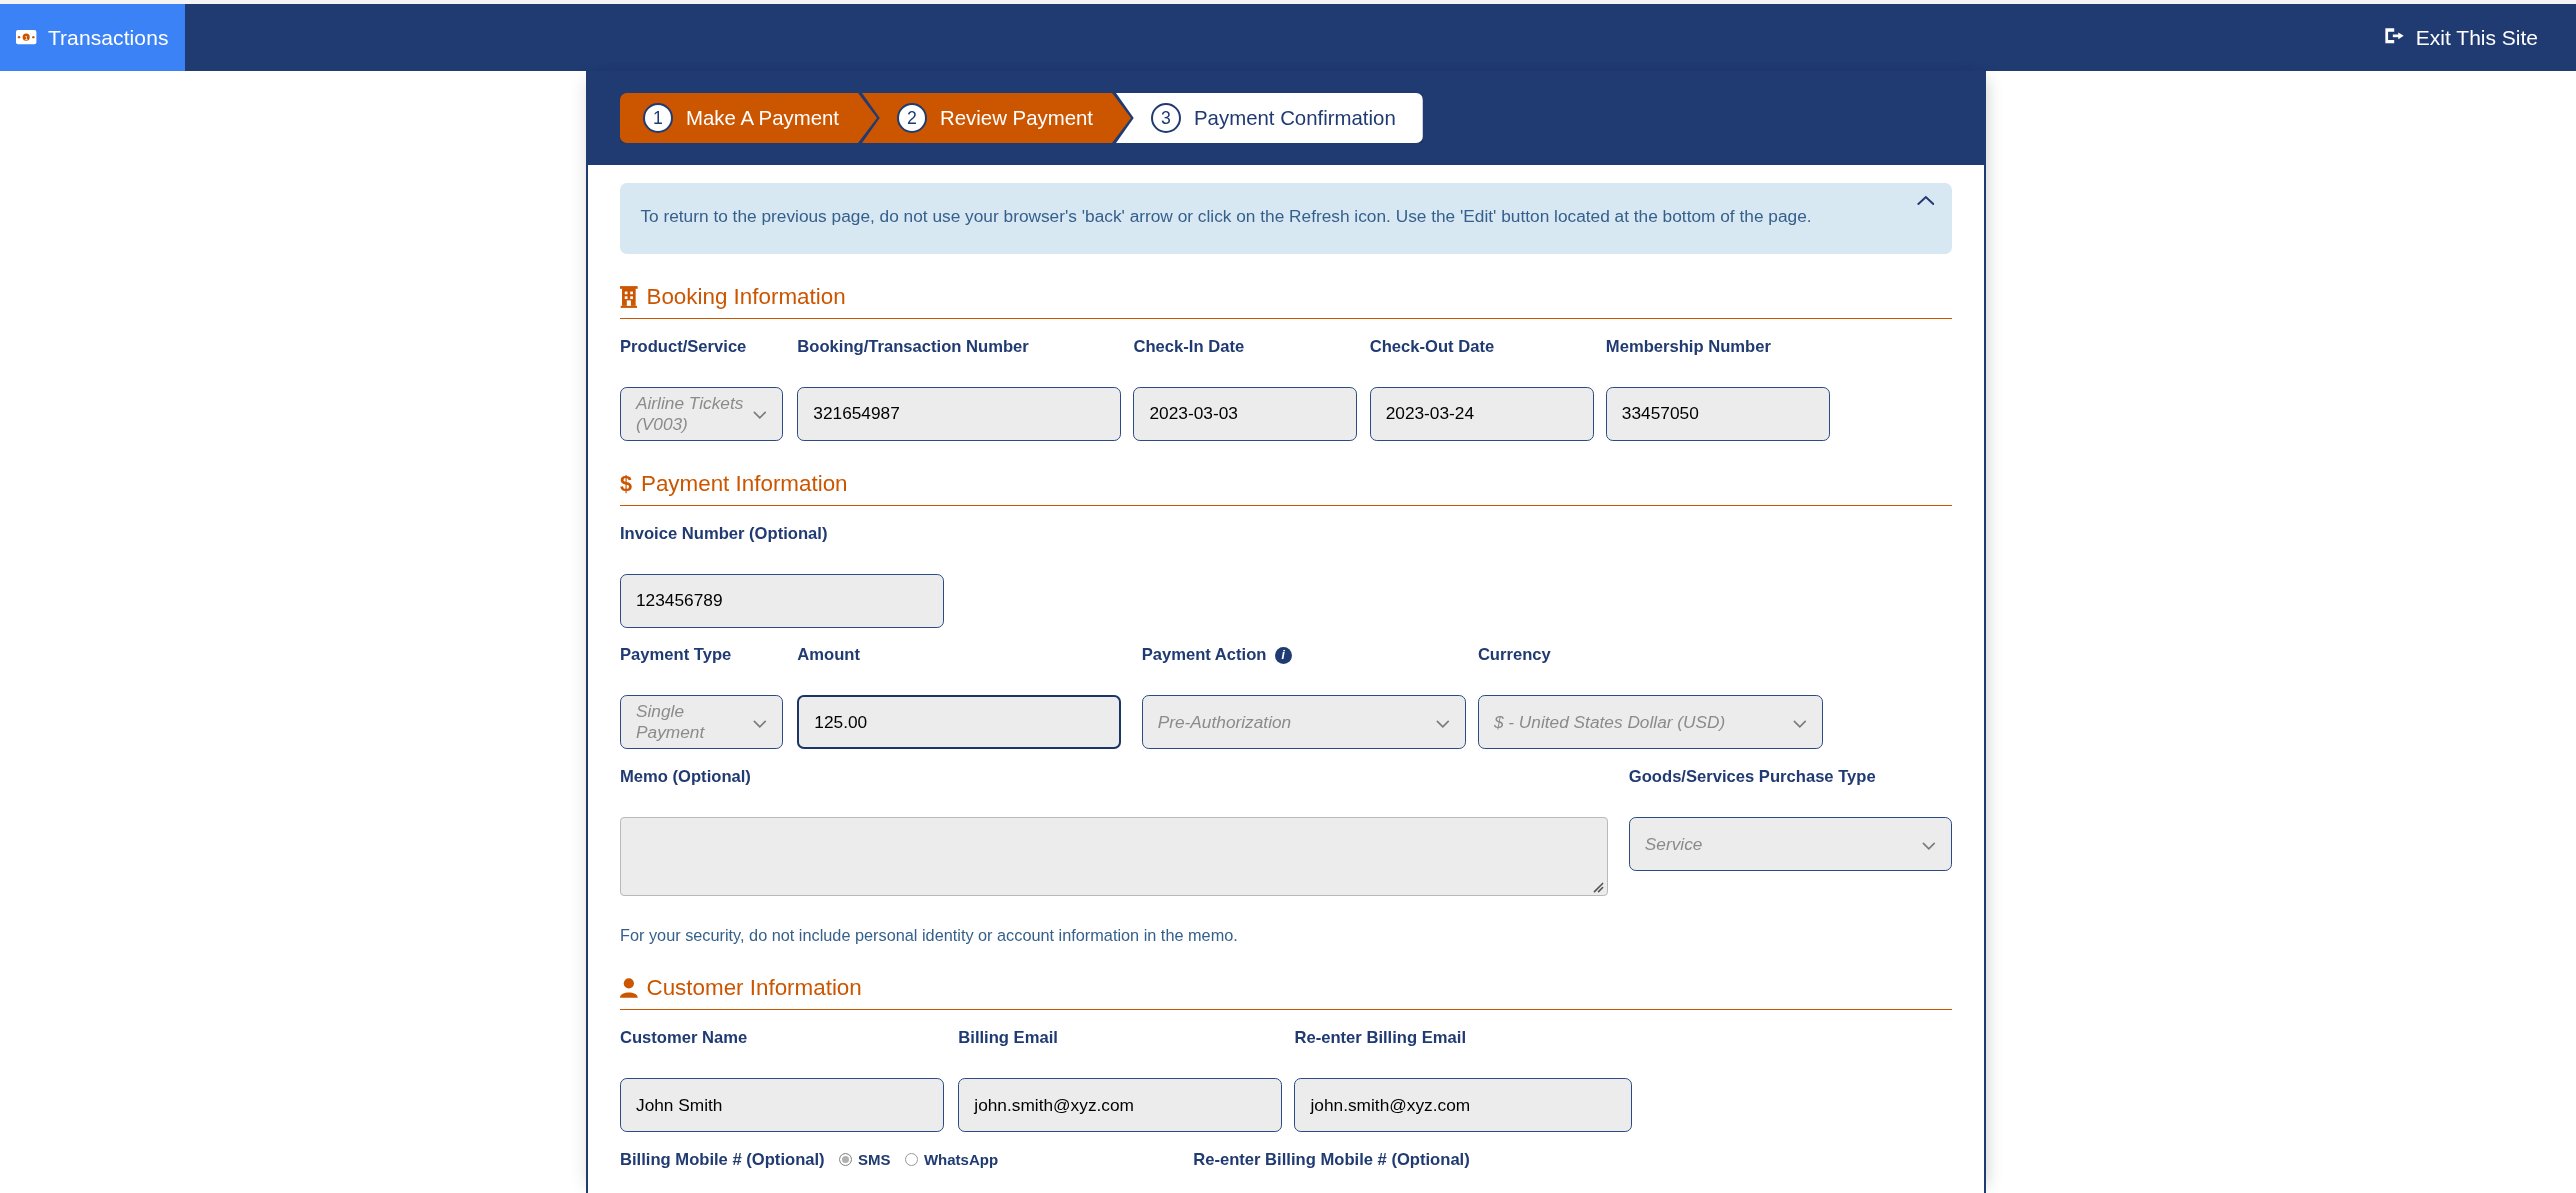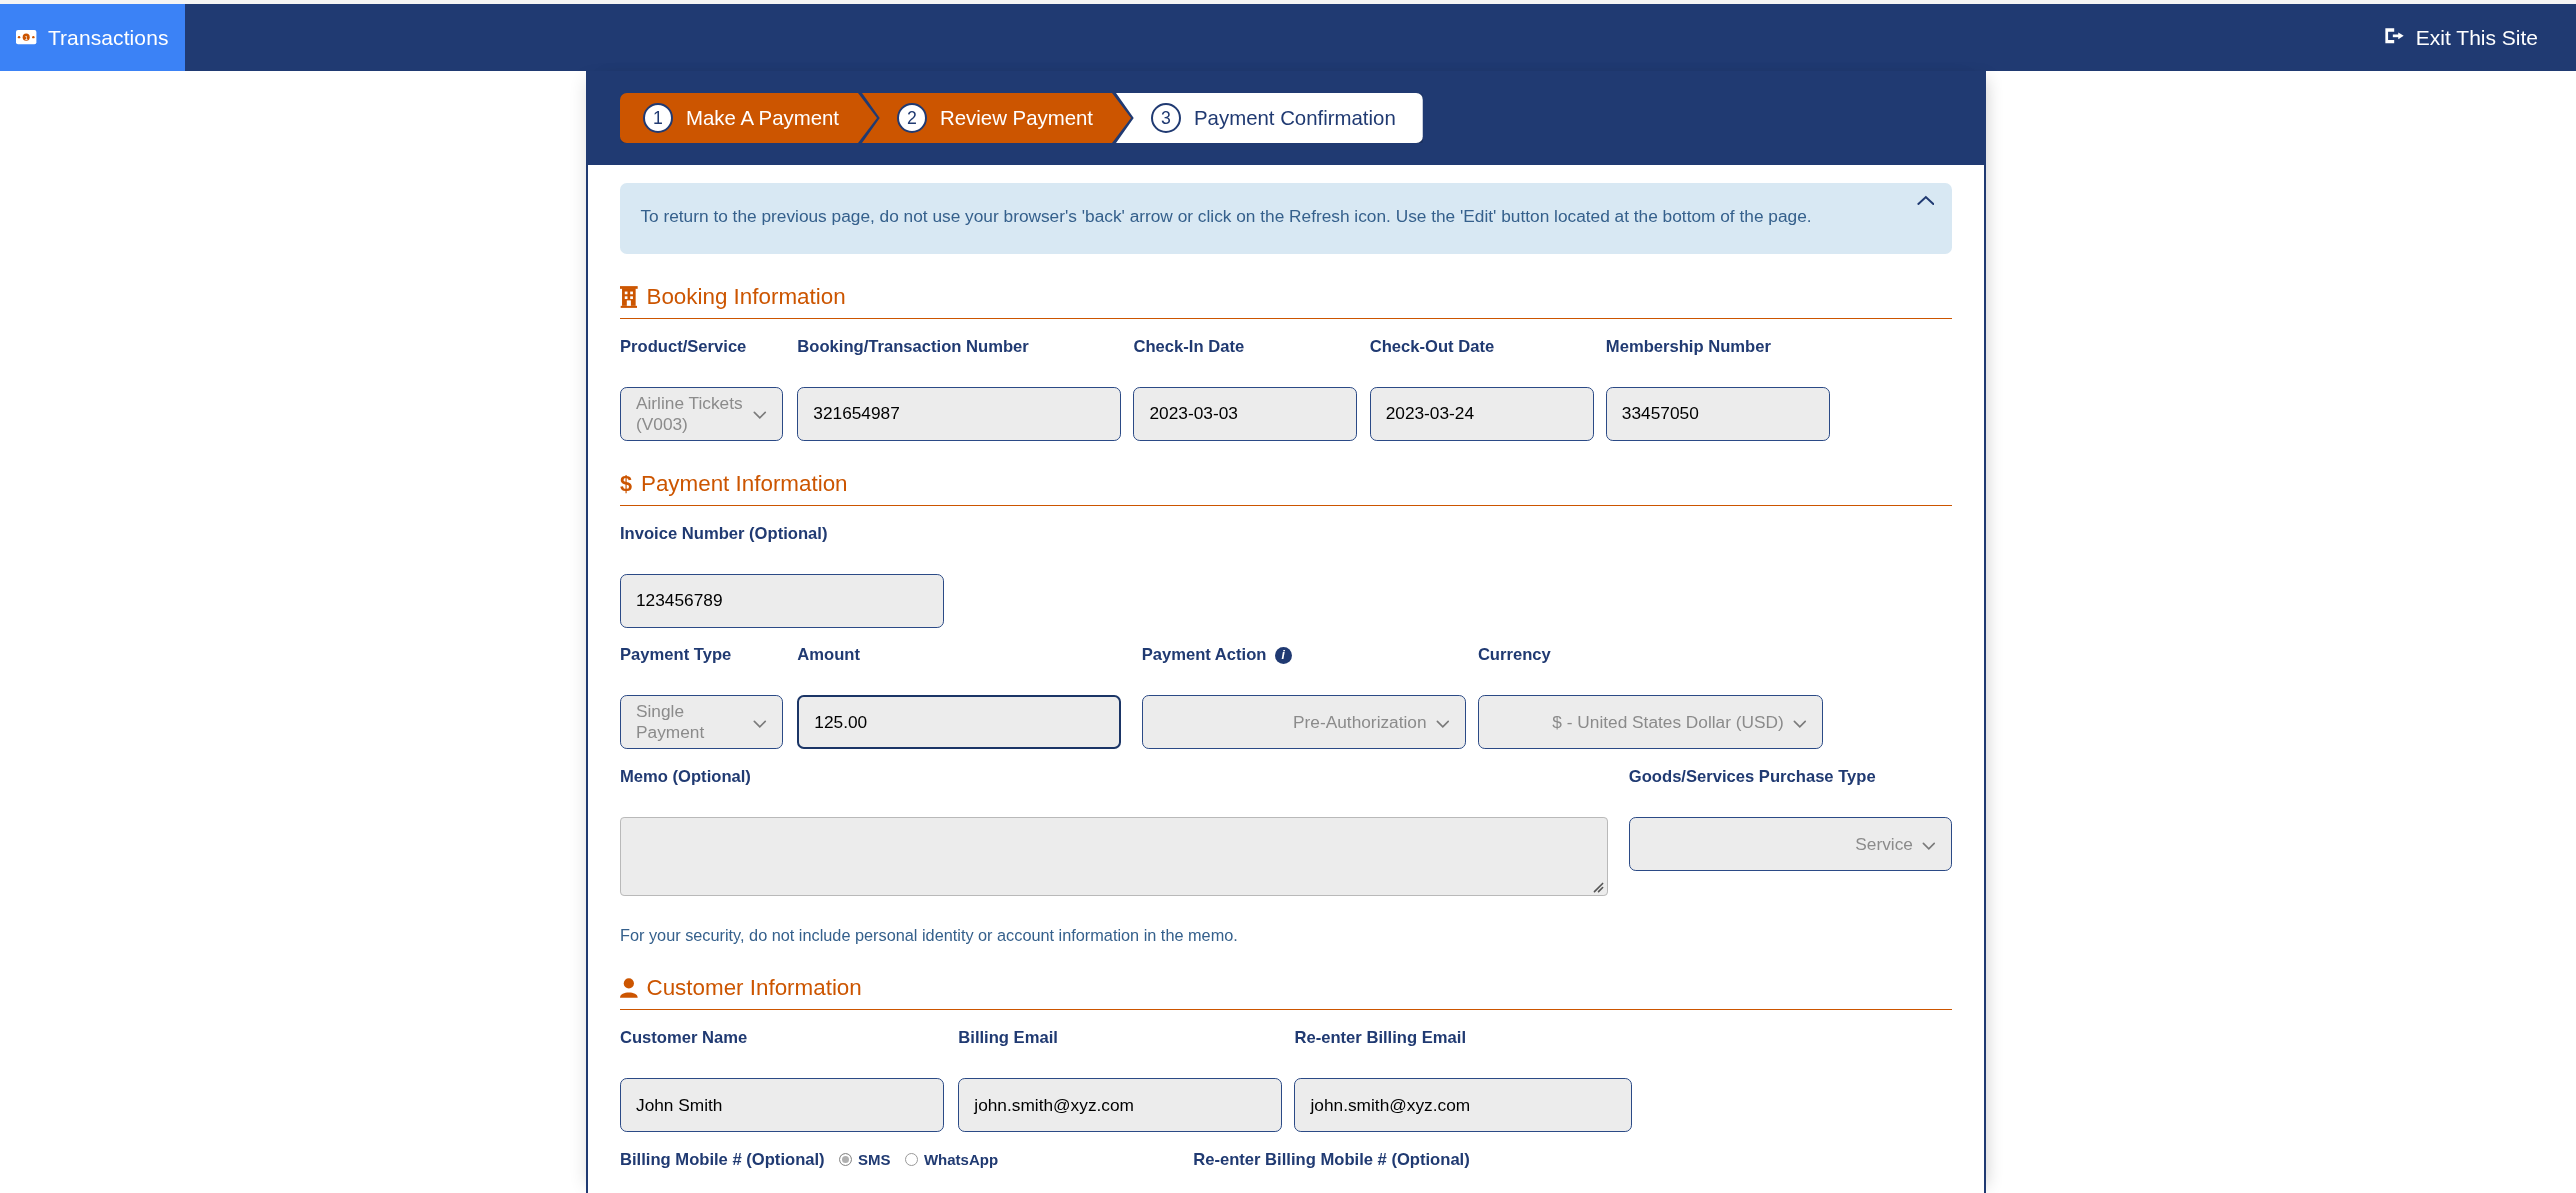--- a/index.html
+++ b/index.html
@@ -126,21 +126,21 @@
     border: 1.4px solid #2b4a86;
     border-radius: 6.8px;
     display: flex; align-items: center;
     padding: 0 15px;
     font-size: 17.3px;
     color: #4a4a4a;
   }
   .ctrl.filled { color: #000000; }
   .ctrl.disabled { color: #8b8b8b; }
   .ctrl.strong { border-color: #1b3566; border-width: 2px; }
-  .ctrl.select { justify-content: flex-end; cursor: pointer; }
+  .ctrl.select { justify-content: space-between; cursor: pointer; font-style: italic; }
   .chev { color: #6f6f6f; flex: none; margin-left: 9.5px; }
 
   .textarea {
     height: 79px;
     background: #ececec;
     border: 1.4px solid #b9b9b9;
     border-radius: 4.1px;
     position: relative;
     cursor: text;
   }

